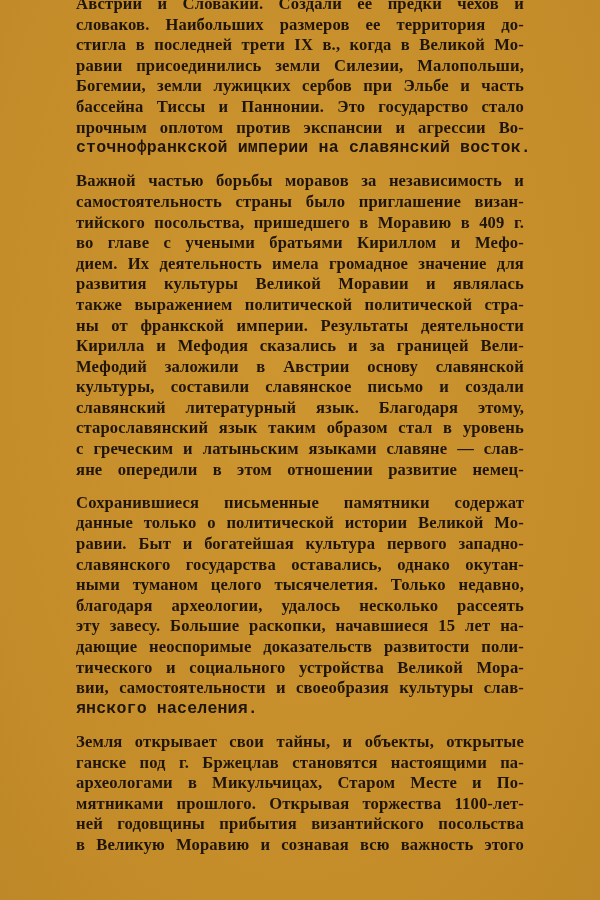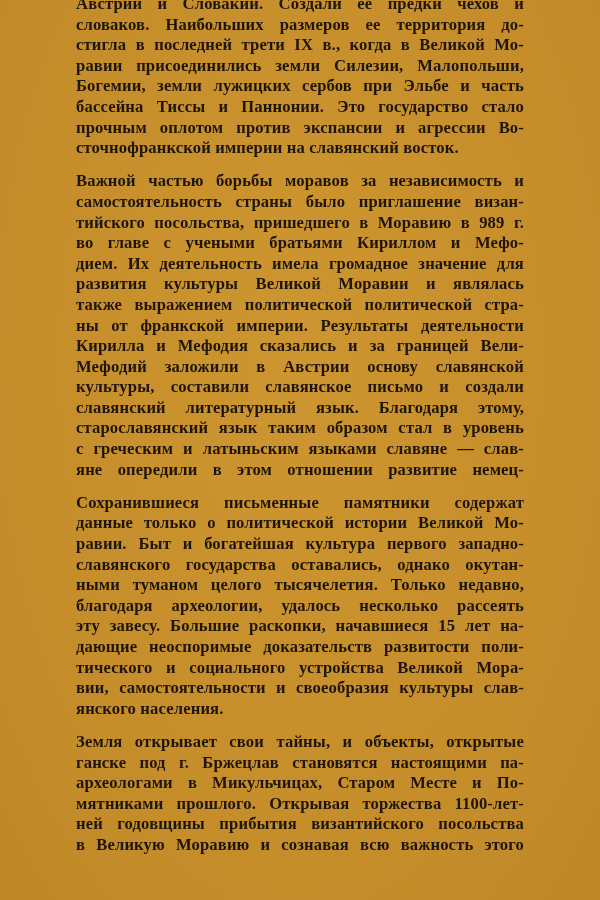--- a/index.html
+++ b/index.html
@@ -32,20 +32,21 @@
     .line {
       display: block;
       text-align: justify;
       text-align-last: justify;
       white-space: nowrap;
       height: 20.6px;
       overflow: visible;
     }
     .line.last {
       text-align-last: left;
+      font-family: Liberation Mono, monospace;
     }
   </style>
 </head>
 <body>
 
 <div class="page">
 
   <div class="para">
     <span class="line">Австрии и Словакии.  Создали ее предки чехов и</span>
     <span class="line">словаков. Наибольших размеров ее территория до-</span>
@@ -53,21 +54,21 @@
     <span class="line">равии присоединились земли Силезии, Малопольши,</span>
     <span class="line">Богемии, земли лужицких сербов при Эльбе и часть</span>
     <span class="line">бассейна Тиссы и Паннонии. Это государство стало</span>
     <span class="line">прочным оплотом против экспансии и агрессии Во-</span>
     <span class="line last">сточнофранкской империи на славянский восток.</span>
   </div>
 
   <div class="para">
     <span class="line">Важной частью борьбы моравов за независимость и</span>
     <span class="line">самостоятельность страны было приглашение визан-</span>
-    <span class="line">тийского посольства, пришедшего в Моравию в 989 г.</span>
+    <span class="line">тийского посольства, пришедшего в Моравию в 409 г.</span>
     <span class="line">во главе с учеными братьями Кириллом и Мефо-</span>
     <span class="line">дием. Их деятельность имела громадное значение для</span>
     <span class="line">развития культуры Великой Моравии и являлась</span>
     <span class="line">также выражением политической политической стра-</span>
     <span class="line">ны от франкской империи. Результаты деятельности</span>
     <span class="line">Кирилла и Мефодия сказались и за границей Вели-</span>
     <span class="line">Мефодий заложили в Австрии основу славянской</span>
     <span class="line">культуры, составили славянское письмо и создали</span>
     <span class="line">славянский литературный язык.  Благодаря этому,</span>
     <span class="line">старославянский язык таким образом стал в уровень</span>

